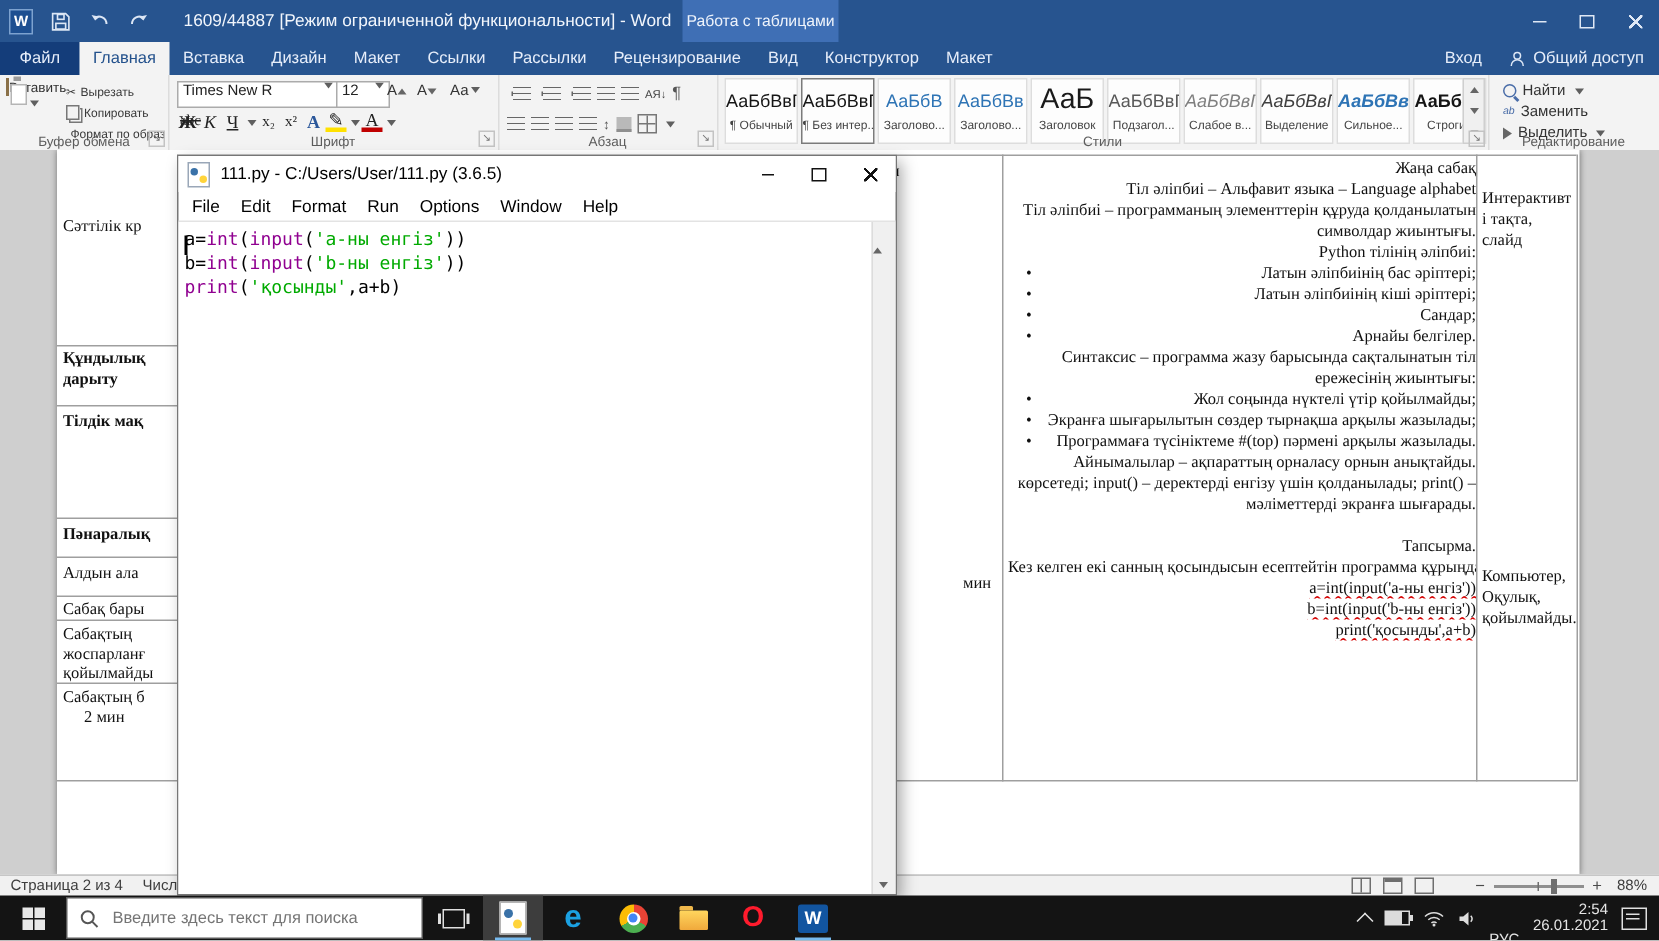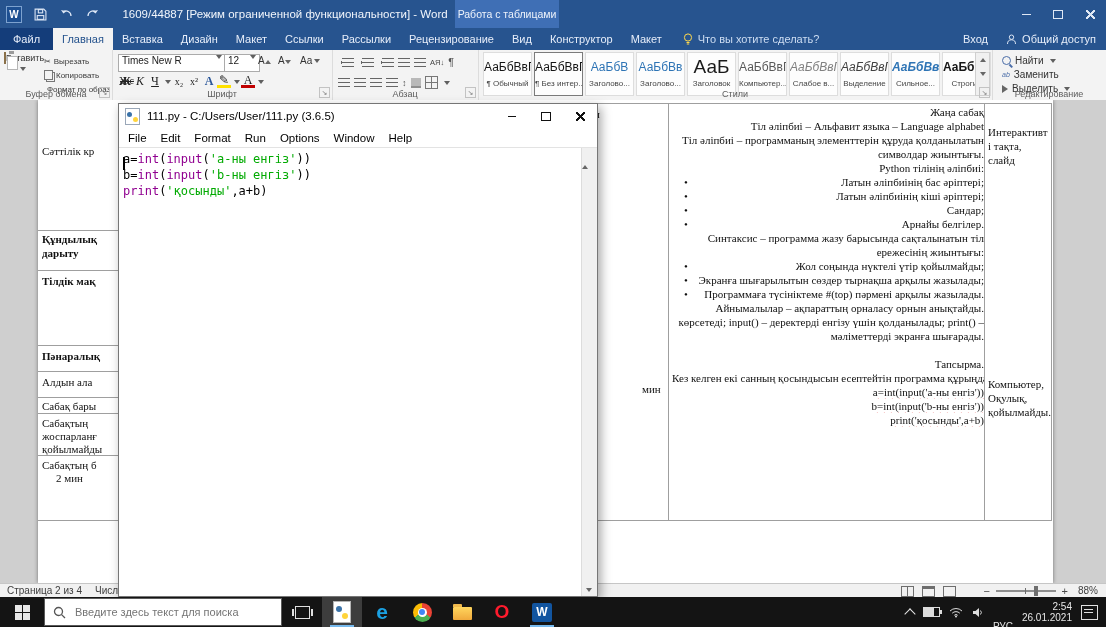--- a/index.html
+++ b/index.html
@@ -254,27 +254,20 @@
         <span class="tab">Вставка</span>
         <span class="tab">Дизайн</span>
         <span class="tab">Макет</span>
         <span class="tab">Ссылки</span>
         <span class="tab">Рассылки</span>
         <span class="tab">Рецензирование</span>
         <span class="tab">Вид</span>
         <span class="tab">Конструктор</span>
         <span class="tab">Макет</span>
       </span>
-    <span class="tellme">
-      <svg width="10" height="13" viewBox="0 0 10 13">
-          <circle cx="5" cy="4.5" r="3.6" fill="none" stroke="#ffd84d"></circle>
-          <path d="M3.5 9.5h3M3.8 11h2.4" stroke="#ffd84d"></path>
-        </svg>
-      <span>Что вы хотите сделать?</span>
-    </span>
     <span class="acct" id="signin">
         <span>Вход</span>
       </span>
     <span class="acct" id="share">
       <svg width="11" height="11" viewBox="0 0 11 11">
           <circle cx="5.5" cy="3.2" r="2.2" fill="none" stroke="#dce6f5"></circle>
           <path d="M1.5 10a4 4.2 0 0 1 8 0" fill="none" stroke="#dce6f5"></path>
         </svg>
       <span>Общий доступ</span>
     </span>
@@ -377,21 +370,21 @@
           <div class="scard k-h2">
             <div class="sample">АаБбВв</div>
             <div class="sname">Заголово...</div>
           </div>
           <div class="scard k-title">
             <div class="sample">АаБ</div>
             <div class="sname">Заголовок</div>
           </div>
           <div class="scard k-subtitle">
             <div class="sample">АаБбВвГ</div>
-            <div class="sname">Компьютер...</div>
+            <div class="sname">Подзагол...</div>
           </div>
           <div class="scard k-subtle">
             <div class="sample">АаБбВвГг</div>
             <div class="sname">Слабое в...</div>
           </div>
           <div class="scard k-emphasis">
             <div class="sample">АаБбВвГг</div>
             <div class="sname">Выделение</div>
           </div>
           <div class="scard k-strong-em">

